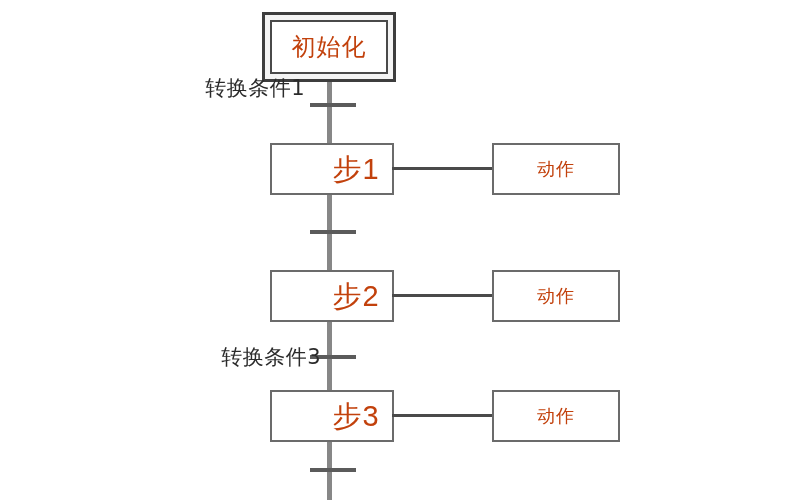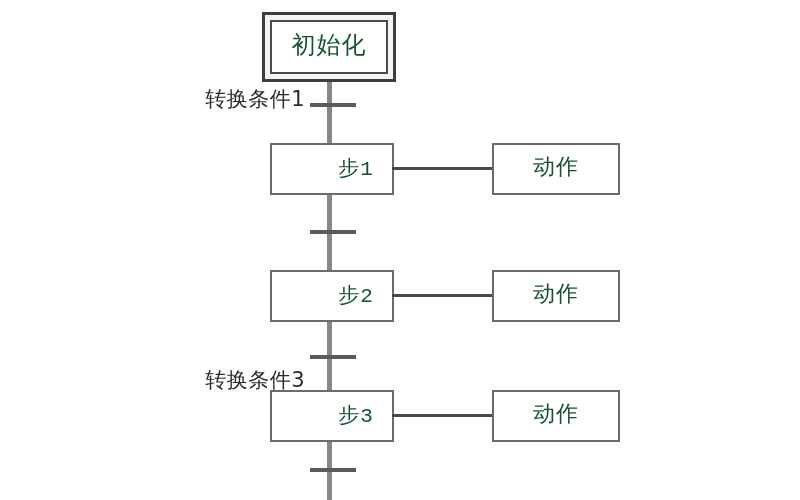--- a/index.html
+++ b/index.html
@@ -36,26 +36,26 @@
   .box {
     position: absolute;
     box-sizing: border-box;
     background: #ffffff;
     border: 2px solid #6b6b6b;
     display: flex;
     align-items: center;
     justify-content: center;
   }
   .box .box-label {
-    color: #14532d;
+    color: #c2410c;
     font-size: 21px;
     line-height: 1;
     letter-spacing: 1px;
     white-space: nowrap;
-    font-family: Liberation Mono, monospace;
+    font-family: Liberation Sans, sans-serif;
   }
 
   
   .box-initial {
     border: 3px solid #3d3d3d;
     padding: 5px;
     background: #f4f4f4;
   }
   .box-initial .inner {
     width: 100%;
@@ -64,22 +64,22 @@
     border: 2px solid #4a4a4a;
     background: #ffffff;
     display: flex;
     align-items: center;
     justify-content: center;
   }
   .box-initial .box-label {
     font-size: 24px;
   }
 
-  .box-step .box-label { font-size: 21px; margin-left: 48px; }
-  .box-action .box-label { font-size: 22px; }
+  .box-step .box-label { font-size: 29px; margin-left: 48px; }
+  .box-action .box-label { font-size: 18px; }
 
   .cond-label {
     position: absolute;
     color: #2b2b2b;
     font-size: 21px;
     line-height: 1;
     white-space: nowrap;
     text-align: right;
     letter-spacing: 0.5px;
     font-family: "DejaVu Sans", "Liberation Sans", sans-serif;
@@ -99,42 +99,42 @@
   <div class="spine" style="left:327px; top:440px; width:5px; height:33px;"></div>
   <div class="spine" style="left:327px; top:470px; width:5px; height:30px;"></div>
 
   <div class="box box-initial" style="left:262px; top:12px; width:134px; height:70px;">
     <div class="inner">
       <span class="box-label">初始化</span>
     </div>
   </div>
 
   <div class="tick" style="left:310px; top:103px; width:46px; height:4px;"></div>
-  <div class="cond-label" style="left:140px; top:89px; width:165px;text-align:right;">转换条件1</div>
+  <div class="cond-label" style="left:140px; top:78px; width:165px;text-align:right;">转换条件1</div>
 
   <div class="box box-step" style="left:270px; top:143px; width:124px; height:52px;">
     <span class="box-label">步1</span>
   </div>
   <div class="link" style="left:392px; top:167px; width:102px; height:3px;"></div>
   <div class="box box-action" style="left:492px; top:143px; width:128px; height:52px;">
     <span class="box-label">动作</span>
   </div>
 
   <div class="tick" style="left:310px; top:230px; width:46px; height:4px;"></div>
 
   <div class="box box-step" style="left:270px; top:270px; width:124px; height:52px;">
     <span class="box-label">步2</span>
   </div>
   <div class="link" style="left:392px; top:294px; width:102px; height:3px;"></div>
   <div class="box box-action" style="left:492px; top:270px; width:128px; height:52px;">
     <span class="box-label">动作</span>
   </div>
 
   <div class="tick" style="left:310px; top:355px; width:46px; height:4px;"></div>
-  <div class="cond-label" style="left:140px; top:347px; width:165px;margin-top:23px;">转换条件3</div>
+  <div class="cond-label" style="left:156px; top:347px; width:165px;">转换条件3</div>
 
   <div class="box box-step" style="left:270px; top:390px; width:124px; height:52px;align-items:center;">
     <span class="box-label">步3</span>
   </div>
   <div class="link" style="left:392px; top:414px; width:102px; height:3px;"></div>
   <div class="box box-action" style="left:492px; top:390px; width:128px; height:52px;">
     <span class="box-label">动作</span>
   </div>
 
   <div class="tick" style="left:310px; top:468px; width:46px; height:4px;"></div>

